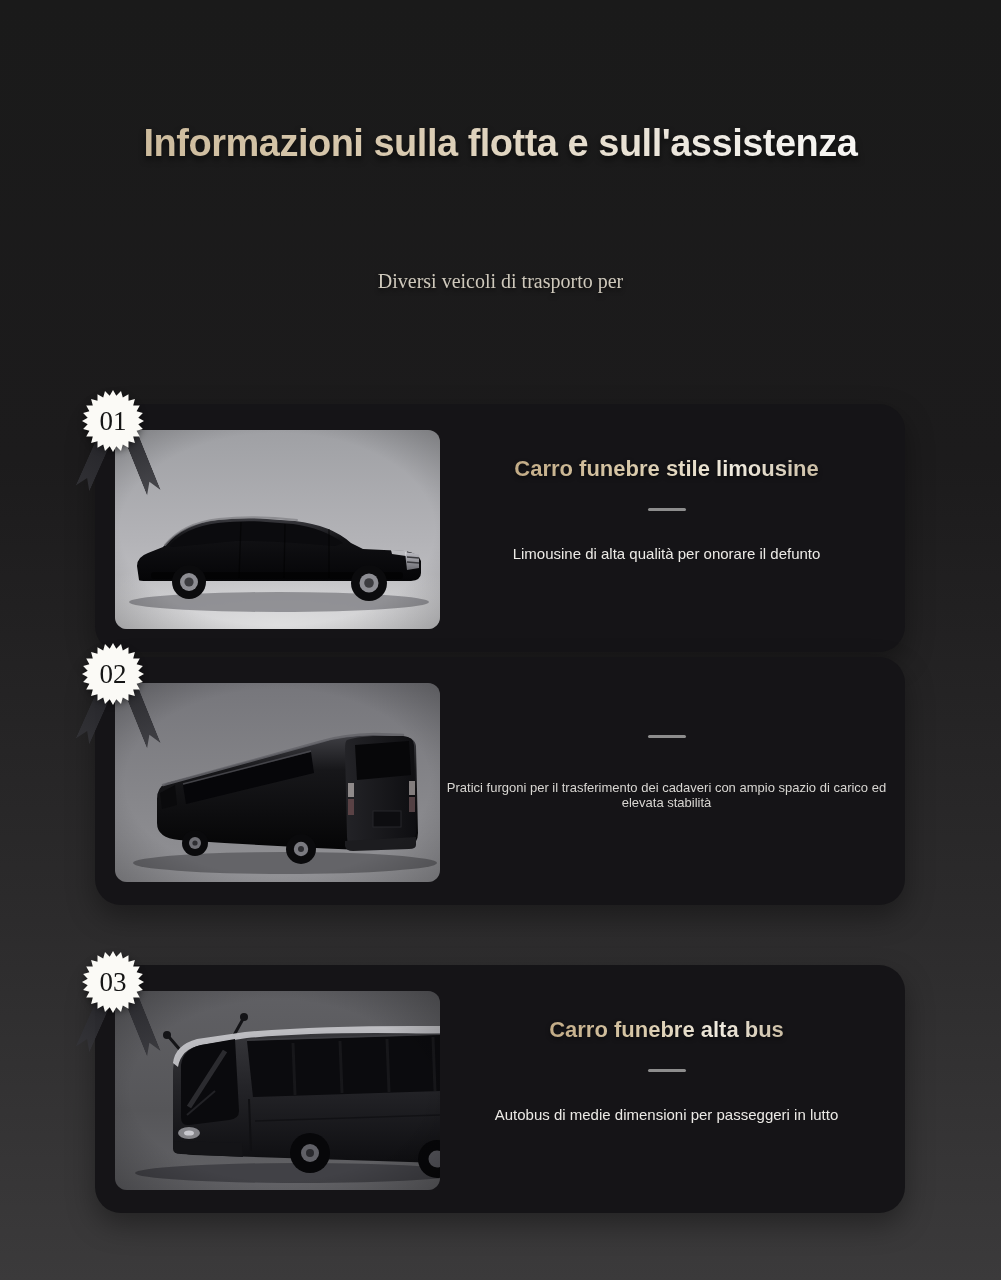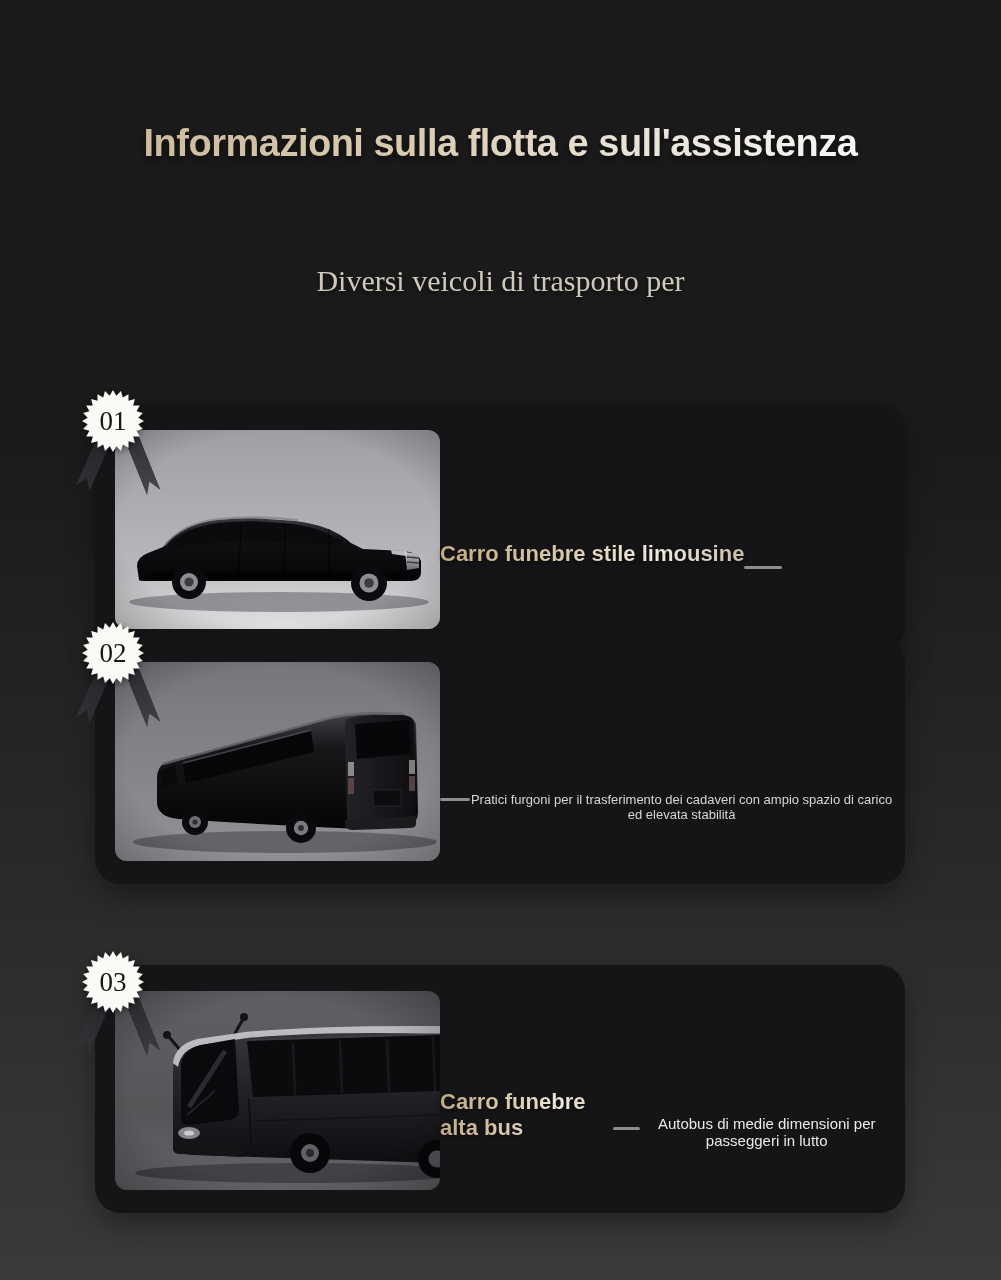--- a/index.html
+++ b/index.html
@@ -22,35 +22,35 @@
     font-size:38px;font-weight:700;letter-spacing:-0.5px;
     background:linear-gradient(90deg,#c6b392 0%,#d9cab0 40%,#f3f1ed 78%,#ffffff 100%);
     -webkit-background-clip:text;background-clip:text;
     color:transparent;
     filter:drop-shadow(0 4px 3px rgba(0,0,0,.55));
   }
   .subtitle{
     position:absolute;top:257px;left:0;width:100%;
     margin:0;text-align:center;
     font-family:"Liberation Serif",serif;
-    font-size:30px;line-height:48px;font-weight:400;
+    font-size:20px;line-height:48px;font-weight:400;
     filter:drop-shadow(0 3px 2px rgba(0,0,0,.5));
   }
   .subtitle .line1{display:block;color:#cfc9bc;}
   .subtitle .line2{display:block;color:#e3e1da;}
 
   
   .card{
     position:absolute;left:95px;width:810px;height:248px;
     background:var(--card-bg,#151417);
     border-radius:26px;
     box-shadow:0 12px 28px rgba(0,0,0,.35);
   }
   .card-1{top:404px;}
-  .card-2{top:636px;}
+  .card-2{top:657px;}
   .card-3{top:952px;margin-top:13px;}
 
   .photo{
     position:absolute;left:20px;top:26px;width:325px;height:199px;
     border-radius:12px;overflow:hidden;z-index:1;
   }
   .photo svg{display:block;}
 
   
   .ribbon{position:absolute;left:0;top:0;width:70px;height:110px;z-index:2;pointer-events:none;}
@@ -66,21 +66,21 @@
   .badge{
     position:absolute;left:-14px;top:-15px;width:64px;height:64px;z-index:3;
     filter:drop-shadow(0 2px 3px rgba(0,0,0,.45));
   }
   .badge text{
     font-family:"Liberation Serif",serif;font-size:27px;fill:#151515;
   }
 
   .card-body{
     position:absolute;left:345px;right:12px;top:0;height:100%;
-    display:flex;align-items:center;
+    display:flex;flex-direction:column;align-items:center;
     padding-top:52px;box-sizing:border-box;z-index:1;
   }
   .card-title{
     margin:0;font-size:22px;font-weight:700;letter-spacing:0;
     background:linear-gradient(90deg,#c2ab86 0%,#d8c8a8 38%,#efeadf 72%,#cbbda4 100%);
     -webkit-background-clip:text;background-clip:text;color:transparent;
     filter:drop-shadow(0 2px 2px rgba(0,0,0,.5));
   }
   .divider{
     width:38px;height:3px;margin-top:26px;border-radius:2px;
@@ -156,20 +156,21 @@
         <i class="tail-r"></i>
       </div>
     <svg class="badge" viewBox="0 0 64 64">
       <polygon class="seal" fill="#fbfaf6" points="63.0,32.0 57.3,35.3 61.9,40.0 55.6,41.8 58.8,47.5 52.2,47.5 53.9,53.9 47.5,52.2 47.5,58.8 41.8,55.6 40.0,61.9 35.3,57.3 32.0,63.0 28.7,57.3 24.0,61.9 22.2,55.6 16.5,58.8 16.5,52.2 10.1,53.9 11.8,47.5 5.2,47.5 8.4,41.8 2.1,40.0 6.7,35.3 1.0,32.0 6.7,28.7 2.1,24.0 8.4,22.2 5.2,16.5 11.8,16.5 10.1,10.1 16.5,11.8 16.5,5.2 22.2,8.4 24.0,2.1 28.7,6.7 32.0,1.0 35.3,6.7 40.0,2.1 41.8,8.4 47.5,5.2 47.5,11.8 53.9,10.1 52.2,16.5 58.8,16.5 55.6,22.2 61.9,24.0 57.3,28.7"></polygon>
       <circle cx="32" cy="32" r="25" fill="#fbfaf6"></circle>
       <text x="32" y="41" text-anchor="middle">01</text>
     </svg>
     <div class="card-body">
       <h2 class="card-title">Carro funebre stile limousine</h2>
       <div class="divider"></div>
+      <p class="card-desc">Limousine di alta qualità per onorare il defunto</p>
     </div>
   </div>
 
   <div class="card card-2">
     <div class="photo">
       <svg width="325" height="199" viewBox="0 0 325 199">
         <defs>
           <linearGradient id="vanBg" x1="0" y1="0" x2="0" y2="1">
             <stop offset="0" stop-color="#76767b"></stop>
               <stop offset=".6" stop-color="#87878b"></stop>

